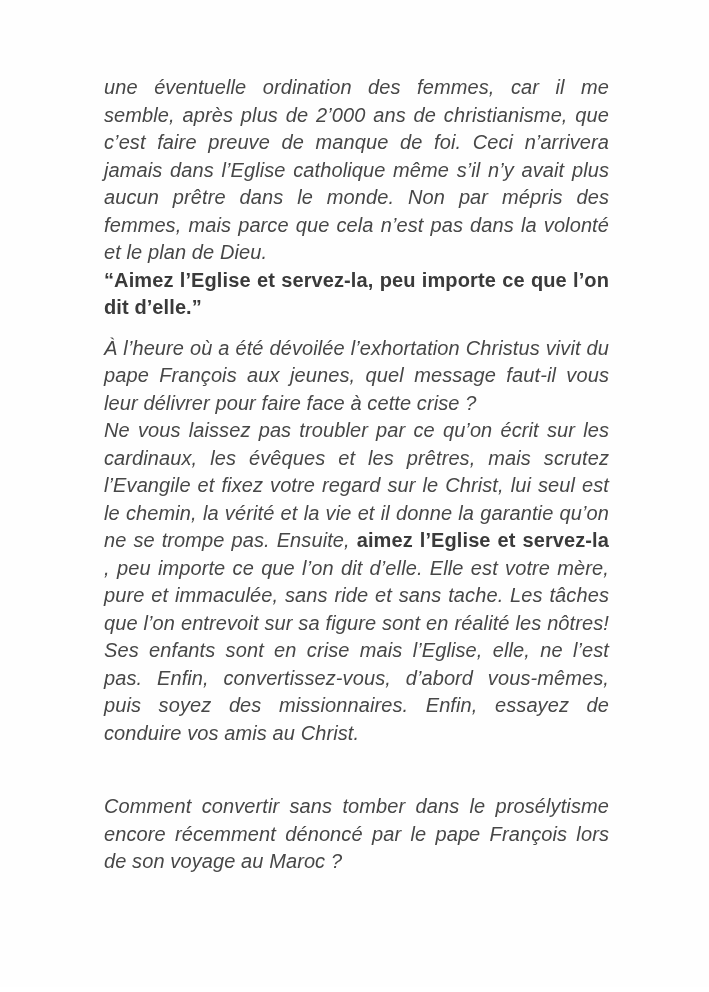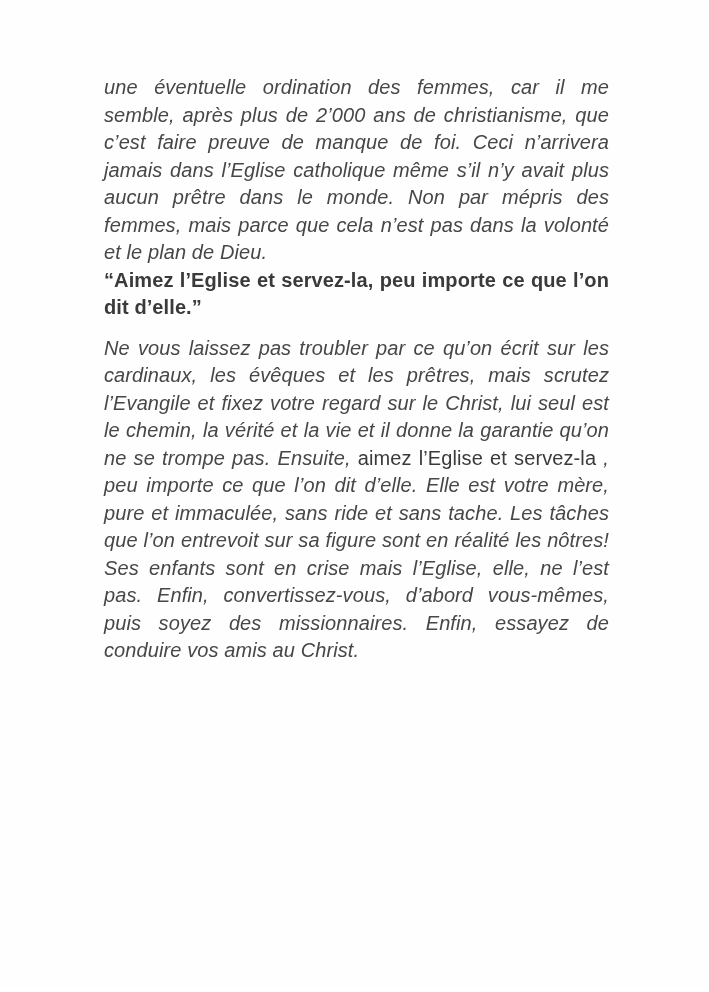--- a/index.html
+++ b/index.html
@@ -31,21 +31,21 @@
   }
   .text-col p.heading {
     font-style: normal;
     font-weight: bold;
     color: #3a3a3a;
     margin-top: 0;
     margin-bottom: 13px;
   }
   .emph {
     font-style: normal;
-    font-weight: normal;
+    font-weight: bold;
     color: #3a3a3a;
   }
   .q2 {
     margin-top: 46px !important;
   }
   .pageno {
     position: absolute;
     left: 0;
     right: 0;
     bottom: 38px;
@@ -59,20 +59,22 @@
 </head>
 <body>
 
 <div class="page">
   <div class="text-col">
 
     <p>une éventuelle ordination des femmes, car il me semble, après plus de 2’000 ans de christianisme, que c’est faire preuve de manque de foi. Ceci n’arrivera jamais dans l’Eglise catholique même s’il n’y avait plus aucun prêtre dans le monde. Non par mépris des femmes, mais parce que cela n’est pas dans la volonté et le plan de Dieu.</p>
 
     <p class="heading">“Aimez l’Eglise et servez-la, peu importe ce que l’on dit d’elle.”</p>
 
+    <p>À l’heure où a été dévoilée l’exhortation Christus vivit du pape François aux jeunes, quel message faut-il vous leur délivrer pour faire face à cette crise ?</p>
 
     <p><span>Ne vous laissez pas troubler par ce qu’on écrit sur les cardinaux, les évêques et les prêtres, mais scrutez l’Evangile et fixez votre regard sur le Christ, lui seul est le chemin, la vérité et la vie et il donne la garantie qu’on ne se trompe pas. Ensuite, </span><b class="emph">aimez l’Eglise et servez-la</b><span> , peu importe ce que l’on dit d’elle. Elle est votre mère, pure et immaculée, sans ride et sans tache. Les tâches que l’on entrevoit sur sa figure sont en réalité les nôtres! Ses enfants sont en crise mais l’Eglise, elle, ne l’est pas. Enfin, convertissez-vous, d’abord vous-mêmes, puis soyez des missionnaires. Enfin, essayez de conduire vos amis au Christ.</span></p>
 
+    <p class="q2">Comment convertir sans tomber dans le prosélytisme encore récemment dénoncé par le pape François lors de son voyage au Maroc ?</p>
 
 
   </div>
 
 </div>
 
 </body></html>

